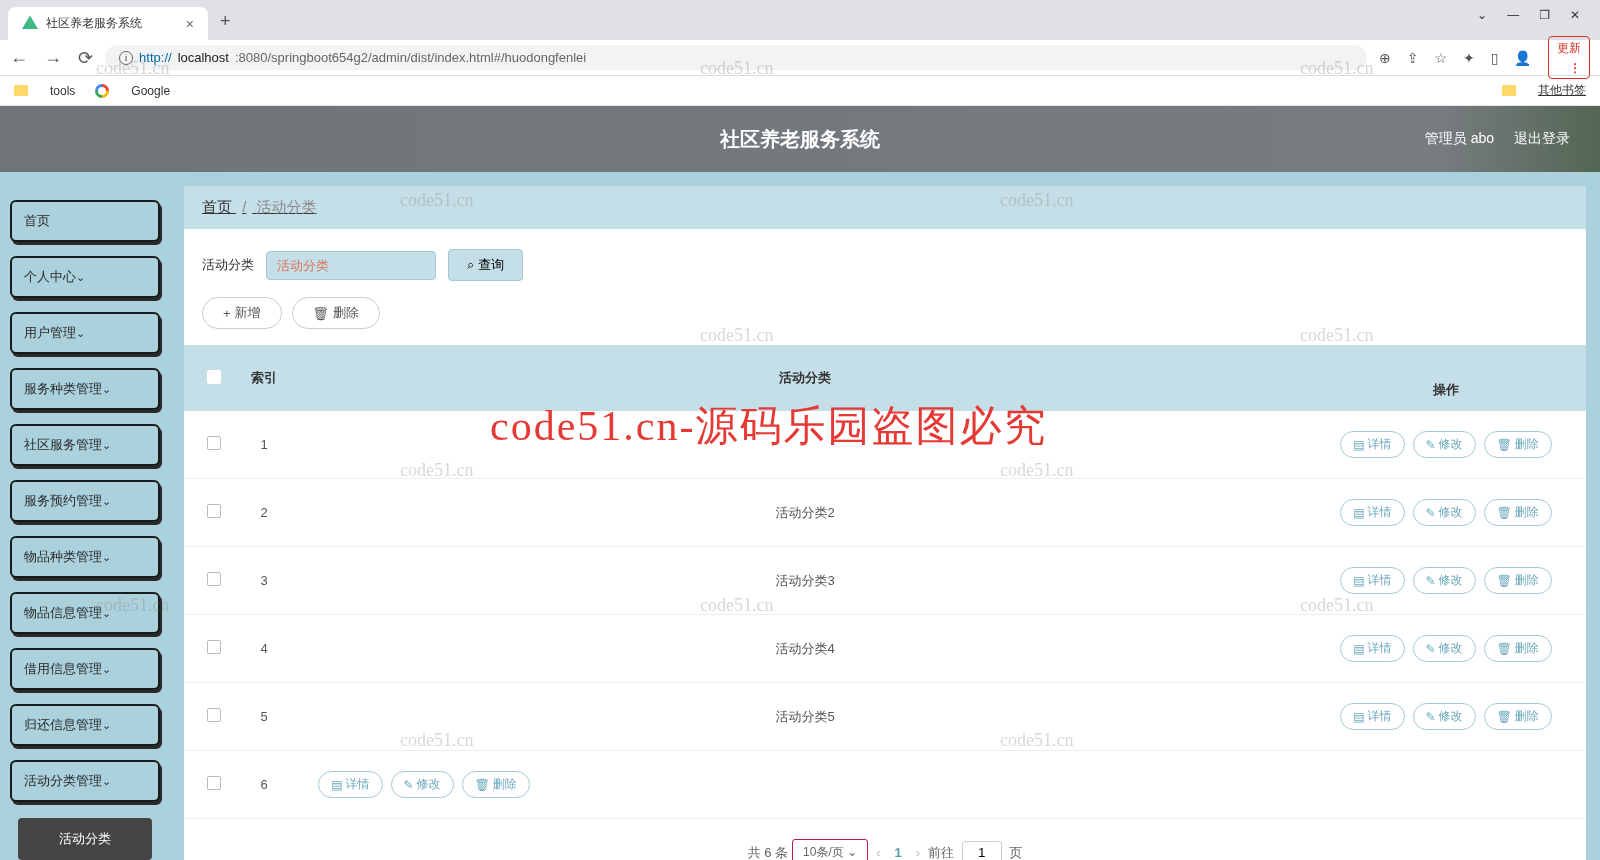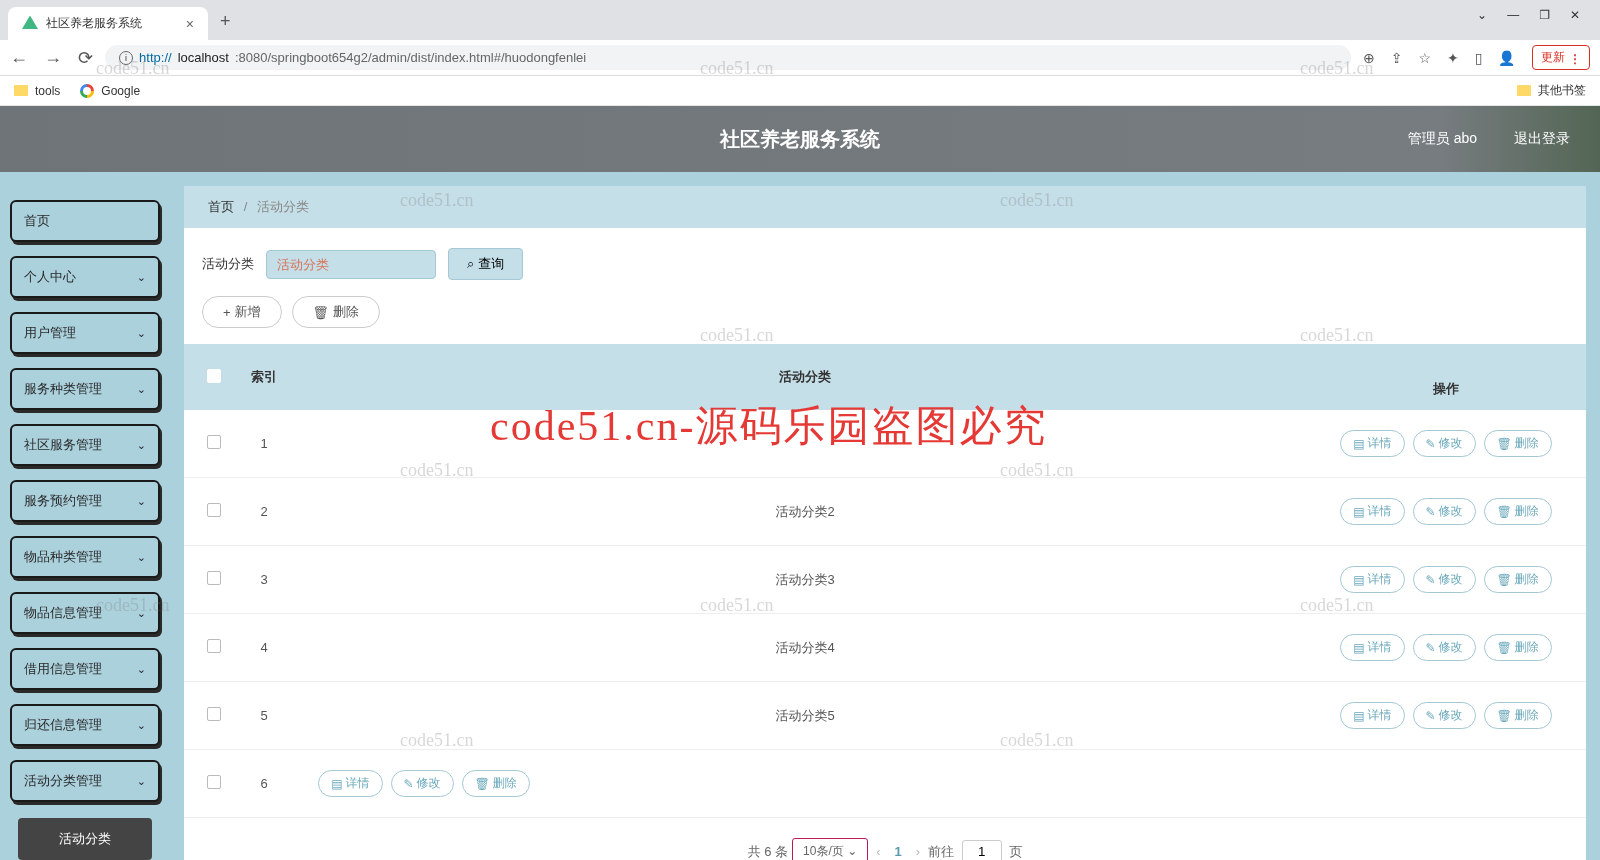--- a/index.html
+++ b/index.html
@@ -9,40 +9,40 @@
 .tab-favicon { width: 16px; height: 16px; background: #41b883; clip-path: polygon(50% 0, 100% 85%, 0 85%); }
 .tab-close { margin-left: auto; font-size: 14px; color: #666; cursor: pointer; }
 .new-tab { padding: 8px 12px; font-size: 18px; color: #555; cursor: pointer; }
 .win-controls { margin-left: auto; display: flex; gap: 20px; padding: 8px 20px; font-size: 12px; color: #333; align-self: flex-start; }
 .addr-bar { background: #fff; height: 36px; display: flex; align-items: center; padding: 0 10px; gap: 12px; border-bottom: 1px solid #ddd; }
 .nav-arrows { display: flex; gap: 16px; font-size: 18px; color: #555; }
 .nav-arrows span { cursor: pointer; }
 .url-box { flex: 1; background: #f1f3f4; border-radius: 16px; padding: 5px 14px; font-size: 13px; color: #333; display: flex; align-items: center; gap: 6px; }
 .url-icon { width: 14px; height: 14px; border: 1.5px solid #666; border-radius: 50%; display: flex; align-items: center; justify-content: center; font-size: 9px; }
 .addr-right { display: flex; align-items: center; gap: 16px; font-size: 14px; color: #555; }
-.update-btn { border: 1px solid #d93025; color: #d93025; border-radius: 4px; padding: 3px 8px; font-size: 12px; display: flex; align-items: flex-end; gap: 4px; }
+.update-btn { border: 1px solid #d93025; color: #d93025; border-radius: 4px; padding: 3px 8px; font-size: 12px; display: flex; align-items: flex-end; gap: 4px; flex-direction: column; }
 .bookmarks { background: #fff; height: 30px; display: flex; align-items: center; padding: 0 14px; gap: 20px; font-size: 12px; border-bottom: 1px solid #e5e5e5; }
-.bookmark { display: flex; align-items: center; gap: 7px; color: #333; cursor: pointer; }
+.bookmark { display: flex; align-items: center; gap: 22px; color: #333; cursor: pointer; }
 .bm-folder { width: 14px; height: 11px; background: #ffd968; border-radius: 1px; }
 .bm-google { width: 14px; height: 14px; border-radius: 50%; background: conic-gradient(#ea4335 0 25%, #fbbc05 25% 50%, #34a853 50% 75%, #4285f4 75%); position: relative; }
 .bm-google::after { content: ""; position: absolute; inset: 3px; background: #fff; border-radius: 50%; }
-.bm-right { margin-left: auto; }
+.bm-right { margin-left: auto; text-decoration: underline; }
 .app-header { background: linear-gradient(90deg, #6f7478 0%, #777c80 90%, #536654 100%); height: 66px; display: flex; align-items: center; justify-content: center; color: #fff; position: relative; }
 .app-title { font-size: 20px; font-weight: bold; }
-.app-header-right { position: absolute; right: 30px; display: flex; gap: 37px; font-size: 14px; }
+.app-header-right { position: absolute; right: 30px; display: flex; gap: 20px; font-size: 14px; }
 .app-header-right span { cursor: pointer; }
 .app-body { display: flex; background: #abd1dd; min-height: 700px; }
 .sidebar { width: 170px; padding: 28px 10px; display: flex; flex-direction: column; gap: 14px; }
-.menu-item { background: #abd1dd; border: 2px solid #1a1a1a; border-radius: 6px; padding: 10px 12px; font-size: 13px; color: #2a2a2a; display: flex; align-items: center; justify-content: space-between; cursor: pointer; box-shadow: 2px 3px 0 #2a2a2a; }
+.menu-item { background: #abd1dd; border: 2px solid #1a1a1a; border-radius: 6px; padding: 10px 12px; font-size: 13px; color: #2a2a2a; display: flex; align-items: center; cursor: pointer; box-shadow: 2px 3px 0 #2a2a2a; }
 .menu-item.simple { justify-content: flex-start; }
 .chevron { font-size: 11px; }
 .submenu-item { background: #444; color: #fff; border-radius: 4px; padding: 12px; font-size: 13px; text-align: center; margin: 2px 8px; cursor: pointer; }
 .main { flex: 1; padding: 14px 14px 20px 14px; }
 .panel { background: #fff; border-radius: 2px; }
-.breadcrumb { background: #c5dfe8; padding: 12px 24px; font-size: 13px; }
+.breadcrumb { background: #c5dfe8; padding: 12px 18px; font-size: 15px; text-decoration: underline; }
 .breadcrumb a { color: #333; text-decoration: none; }
 .breadcrumb .sep { color: #888; margin: 0 6px; }
 .breadcrumb .cur { color: #888; }
 .filter { padding: 20px 18px 10px; display: flex; align-items: center; gap: 12px; }
 .filter-label { font-size: 13px; }
 .filter-input { background: #c5dfe8; border: 1px solid #a4c8d4; border-radius: 4px; padding: 6px 10px; width: 170px; font-size: 13px; color: #d9735a; }
 .filter-input::placeholder { color: #d9735a; }
 .search-btn { background: #c5dfe8; border: 1px solid #a4c8d4; border-radius: 4px; padding: 6px 18px; font-size: 13px; cursor: pointer; display: flex; align-items: center; gap: 4px; }
 .actions { padding: 6px 18px 16px; display: flex; gap: 10px; }
 .action-btn { background: #fff; border: 1px solid #ccc; border-radius: 18px; padding: 6px 20px; font-size: 13px; cursor: pointer; display: flex; align-items: center; gap: 4px; color: #555; }

